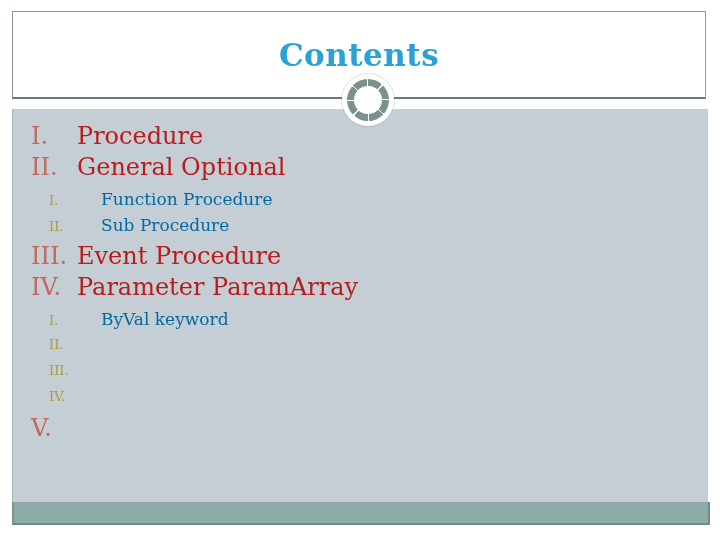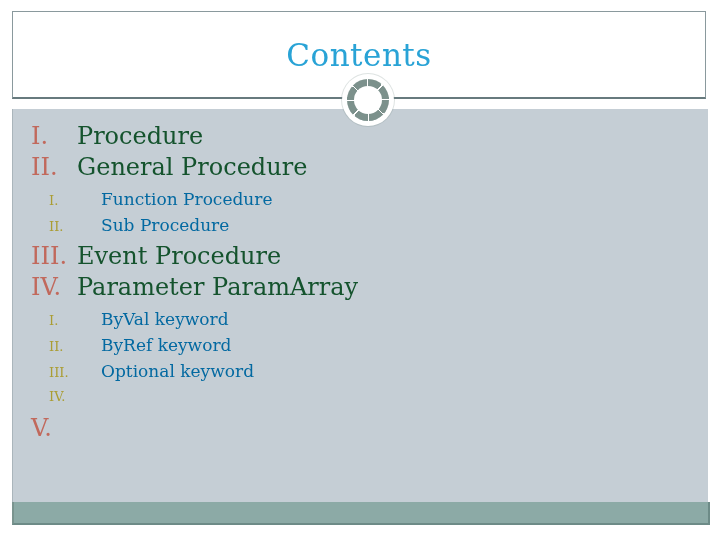--- a/index.html
+++ b/index.html
@@ -7,21 +7,21 @@
     position:relative;width:720px;height:540px;background:#ffffff;overflow:hidden;
     font-family:"DejaVu Serif","Liberation Serif",serif;
   }
   
   .header-box{
     position:absolute;left:12px;top:11px;width:694px;height:88px;
     background:#ffffff;border:1px solid #8a999d;border-bottom:2px solid #677a7e;
     display:flex;align-items:center;justify-content:center;box-sizing:border-box;
   }
   .slide-title{
-    font-size:31px;color:#29a3d6;letter-spacing:0.5px;font-weight:normal;margin:0;
+    font-size:31px;color:#29a3d6;letter-spacing:0.5px;font-weight:bold;margin:0;
   }
   
   .ornament{
     position:absolute;left:347px;top:79px;width:42px;height:42px;border-radius:50%;
     background:repeating-conic-gradient(#7c918c 0deg 41deg,#ffffff 41deg 45deg);
     box-shadow:0 0 0 5px #ffffff,0 0 0 6px rgba(124,145,140,0.25);
     z-index:3;
   }
   .ornament::after{
     content:"";position:absolute;inset:7px;background:#ffffff;border-radius:50%;
@@ -32,21 +32,21 @@
     background:#c5ced5;box-sizing:border-box;padding-top:12px;
     border-left:1px solid #aab5bb;
   }
   .row{display:flex;align-items:baseline;}
   .row.main{height:31px;line-height:31px;font-size:24px;}
   .row.sub{height:26px;line-height:26px;font-size:17px;}
   .row.gap-before{margin-top:3px;}
   .row.main .num{
     display:inline-block;margin-left:18px;width:46px;color:#c1695c;flex:0 0 auto;
   }
-  .row.main .label{color:#14532d;text-align:right;}
+  .row.main .label{color:#b91c1c;text-align:right;}
   .row.sub .num{
     display:inline-block;margin-left:36px;width:52px;color:#aa9d33;font-size:13px;flex:0 0 auto;
   }
   .row.sub .label{color:#0369a1;}
   
   .footer-bar{
     position:absolute;left:12px;top:502px;width:698px;height:23px;
     background:#8caaa6;box-sizing:border-box;
     border-left:2px solid #7a948f;border-right:2px solid #6d8b87;border-bottom:2px solid #6d8b87;
   }
@@ -63,21 +63,21 @@
   <div class="ornament"></div>
 
   <div class="content">
 
     <div class="row main">
       <span class="num">I.</span>
       <span class="label">Procedure</span>
     </div>
     <div class="row main">
       <span class="num">II.</span>
-      <span class="label">General Procedure</span>
+      <span class="label">General Optional</span>
     </div>
     <div class="row sub gap-before">
       <span class="num">I.</span>
       <span class="label">Function Procedure</span>
     </div>
     <div class="row sub">
       <span class="num">II.</span>
       <span class="label">Sub Procedure</span>
     </div>
     <div class="row main gap-before">
@@ -87,25 +87,23 @@
     <div class="row main">
       <span class="num">IV.</span>
       <span class="label">Parameter ParamArray</span>
     </div>
     <div class="row sub gap-before">
       <span class="num">I.</span>
       <span class="label">ByVal keyword</span>
     </div>
     <div class="row sub">
       <span class="num">II.</span>
-      <span class="label">ByRef keyword</span>
     </div>
     <div class="row sub">
       <span class="num">III.</span>
-      <span class="label">Optional keyword</span>
     </div>
     <div class="row sub">
       <span class="num">IV.</span>
     </div>
     <div class="row main gap-before">
       <span class="num">V.</span>
     </div>
 
   </div>
 

